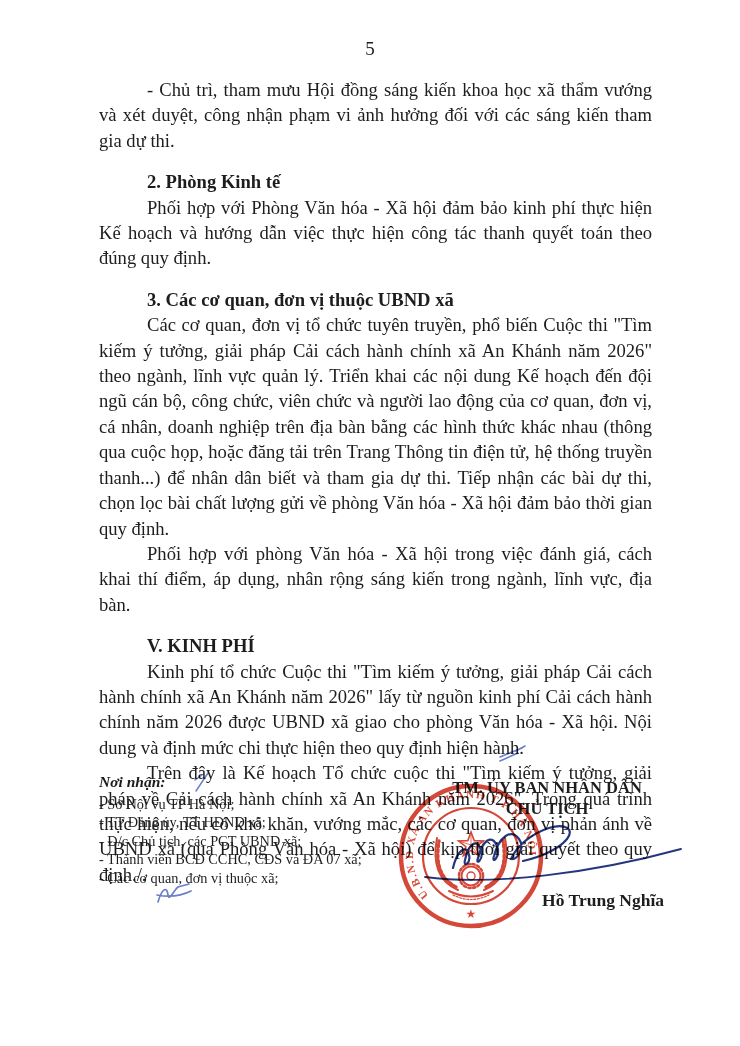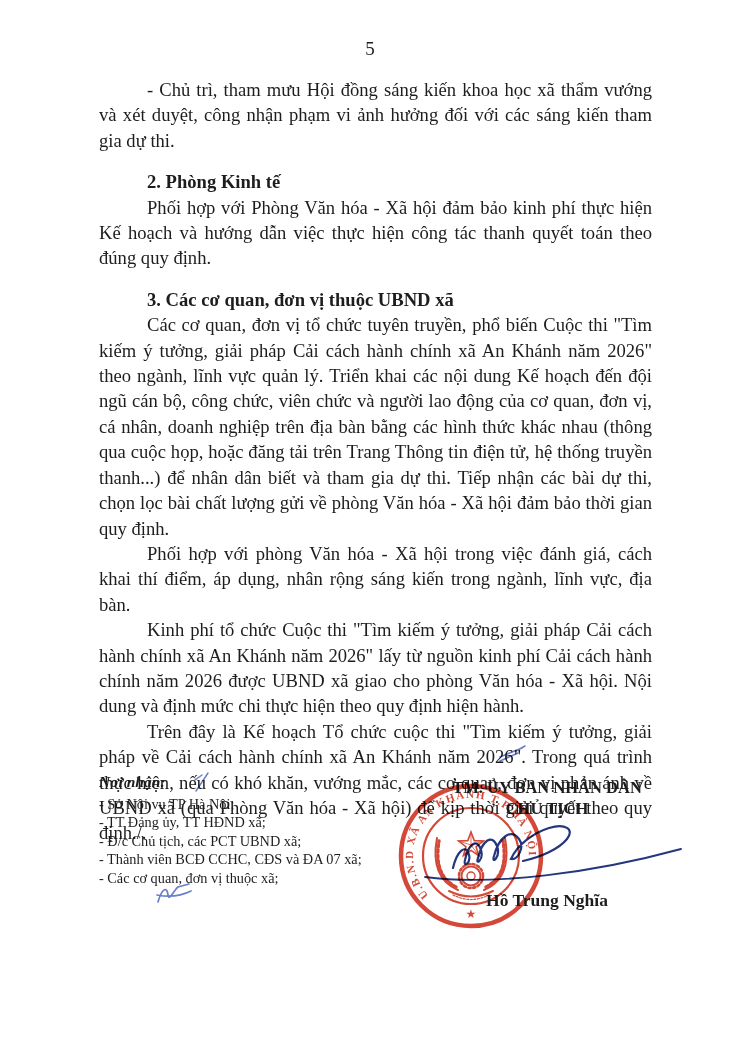--- a/index.html
+++ b/index.html
@@ -27,21 +27,21 @@
     font-size:14.3px;line-height:18.6px;
   }
   .recipients .label{font-weight:bold;font-style:italic;font-size:15.5px;margin-bottom:3px;}
   .recipients .item{margin:0;}
   .sign-head{
     position:absolute;left:432px;top:777px;width:230px;
     text-align:center;font-weight:bold;font-size:16.5px;line-height:21px;
   }
   .signatory-name{
     position:absolute;left:430px;top:890px;width:234px;
-    text-align:center;font-weight:bold;font-size:17.5px;
+    text-align:right;font-weight:bold;font-size:17.5px;
   }
   .seal{
     position:absolute;left:396px;top:781px;width:150px;height:150px;
     mix-blend-mode:multiply;opacity:0.93;
   }
   .signature-svg{
     position:absolute;left:423px;top:813px;width:265px;height:78px;
     mix-blend-mode:multiply;
   }
   .pen-mark{position:absolute;mix-blend-mode:multiply;}
@@ -57,20 +57,21 @@
 
   <div class="page-number">5</div>
 
   <div class="body-text">
     <p>- Chủ trì, tham mưu Hội đồng sáng kiến khoa học xã thẩm vướng và xét duyệt, công nhận phạm vi ảnh hưởng đối với các sáng kiến tham gia dự thi.</p>
     <p class="heading">2. Phòng Kinh tế</p>
     <p>Phối hợp với Phòng Văn hóa - Xã hội đảm bảo kinh phí thực hiện Kế hoạch và hướng dẫn việc thực hiện công tác thanh quyết toán theo đúng quy định.</p>
     <p class="heading">3. Các cơ quan, đơn vị thuộc UBND xã</p>
     <p>Các cơ quan, đơn vị tổ chức tuyên truyền, phổ biến Cuộc thi "Tìm kiếm ý tưởng, giải pháp Cải cách hành chính xã An Khánh năm 2026" theo ngành, lĩnh vực quản lý. Triển khai các nội dung Kế hoạch đến đội ngũ cán bộ, công chức, viên chức và người lao động của cơ quan, đơn vị, cá nhân, doanh nghiệp trên địa bàn bằng các hình thức khác nhau (thông qua cuộc họp, hoặc đăng tải trên Trang Thông tin điện tử, hệ thống truyền thanh...) để nhân dân biết và tham gia dự thi. Tiếp nhận các bài dự thi, chọn lọc bài chất lượng gửi về phòng Văn hóa - Xã hội đảm bảo thời gian quy định.</p>
     <p>Phối hợp với phòng Văn hóa - Xã hội trong việc đánh giá, cách khai thí điểm, áp dụng, nhân rộng sáng kiến trong ngành, lĩnh vực, địa bàn.</p>
+    <p class="heading">V. KINH PHÍ</p>
     <p>Kinh phí tổ chức Cuộc thi "Tìm kiếm ý tưởng, giải pháp Cải cách hành chính xã An Khánh năm 2026" lấy từ nguồn kinh phí Cải cách hành chính năm 2026 được UBND xã giao cho phòng Văn hóa - Xã hội. Nội dung và định mức chi thực hiện theo quy định hiện hành.</p>
     <p>Trên đây là Kế hoạch Tổ chức cuộc thi "Tìm kiếm ý tưởng, giải pháp về Cải cách hành chính xã An Khánh năm 2026". Trong quá trình thực hiện, nếu có khó khăn, vướng mắc, các cơ quan, đơn vị phản ánh về UBND xã (qua Phòng Văn hóa - Xã hội) để kịp thời giải quyết theo quy định./.</p>
   </div>
 
   <svg class="pen-mark mark-after-body" viewBox="0 0 30 20">
     <path d="M2 13 L24 4 M2 17 L20 9 M18 7 L27 2" fill="none" stroke="#6b7ec9" stroke-width="1.6" stroke-linecap="round"></path>
   </svg>
 
   <div class="recipients">
     <div class="label">Nơi nhận:</div>

